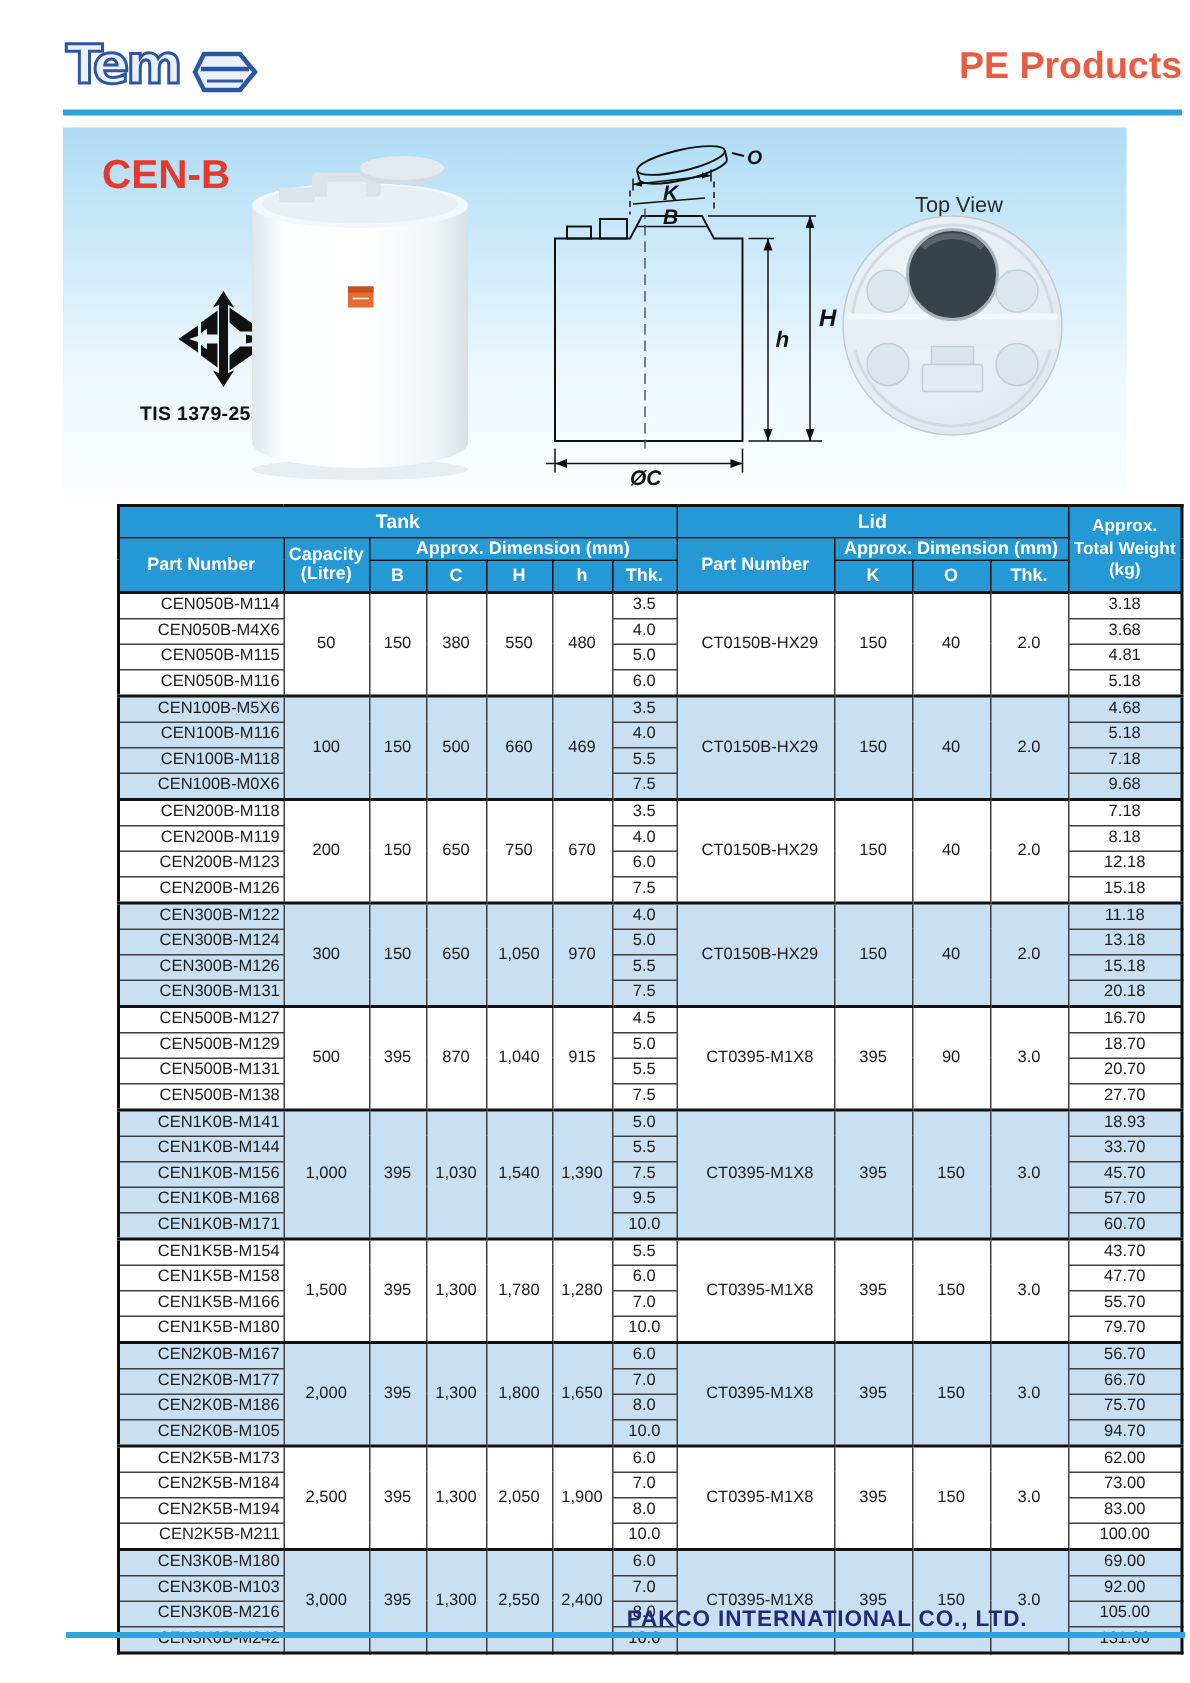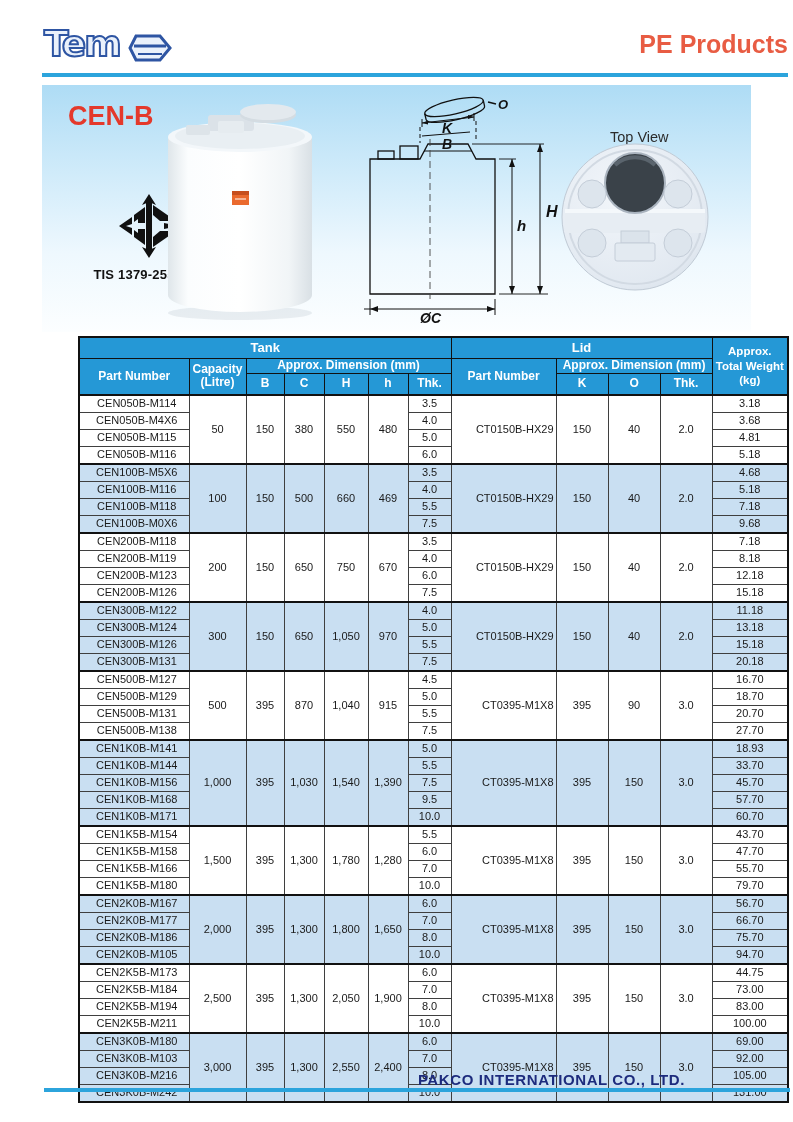--- a/index.html
+++ b/index.html
@@ -32,22 +32,22 @@
   .spec th{background:#2598d6;color:#ffffff;font-weight:bold;border:1px solid #111;
            padding:0;line-height:1.15;}
   .spec .h-span{font-size:13px;height:20px;}
   .spec .h-sub{font-size:12px;}
   .spec .h-dim{font-size:12px;height:20px;font-weight:bold;}
   .spec .h-wt{font-size:11.5px;line-height:1.25;}
   .spec td{border:1px solid #3f3f3f;border-top:1px solid #8a8a8a;height:16px;padding:0 2px;
            font-size:11px;text-align:center;vertical-align:middle;background:#ffffff;line-height:1;}
   .spec tr.alt td{background:#c9dff2;}
   .spec tr.gstart td{border-top:2px solid #111;}
-  .spec td.pn{text-align:center;padding-left:7px;}
-  .spec td.lpn{text-align:right;padding-left:8px;}
+  .spec td.pn{text-align:right;padding-left:7px;}
+  .spec td.lpn{text-align:center;padding-left:8px;}
 
   
   .company{position:absolute;right:108px;top:1071px;font-size:15px;font-weight:bold;
            color:#1d2b7d;letter-spacing:0.6px;}
   .rule-bottom{position:absolute;left:44px;top:1088px;width:746px;height:4px;background:#2ca4dc;}
 </style>
 </head>
 <body>
 
 <div class="page">
@@ -479,21 +479,21 @@
             <td rowspan="4">2,500</td>
             <td rowspan="4">395</td>
             <td rowspan="4">1,300</td>
             <td rowspan="4">2,050</td>
             <td rowspan="4">1,900</td>
             <td class="thk">6.0</td>
             <td class="lpn" rowspan="4">CT0395-M1X8</td>
             <td rowspan="4">395</td>
             <td rowspan="4">150</td>
             <td rowspan="4">3.0</td>
-            <td class="wt">44.75</td>
+            <td class="wt">62.00</td>
           </tr>
           <tr class="">
             <td class="pn">CEN2K5B-M184</td>
             <td class="thk">7.0</td>
             <td class="wt">73.00</td>
           </tr>
           <tr class="">
             <td class="pn">CEN2K5B-M194</td>
             <td class="thk">8.0</td>
             <td class="wt">83.00</td>

